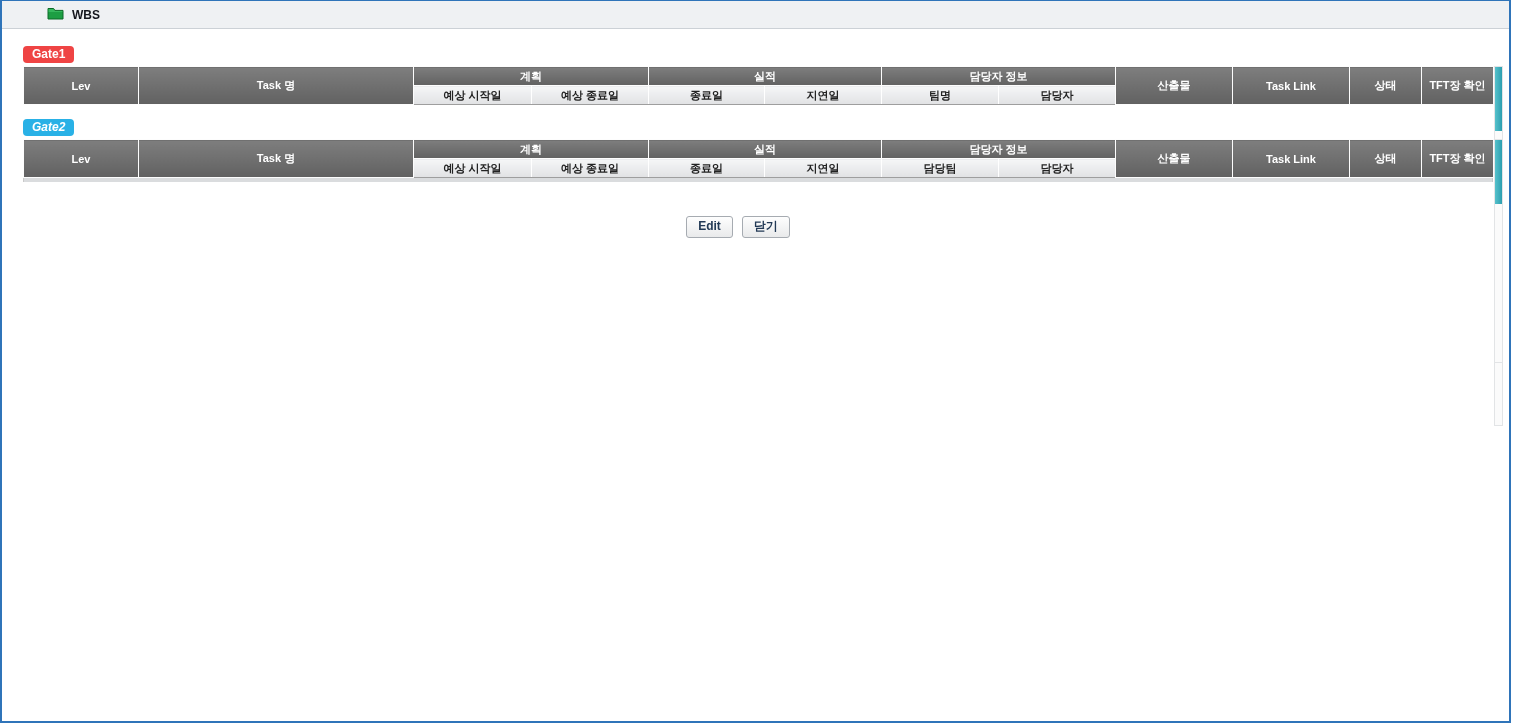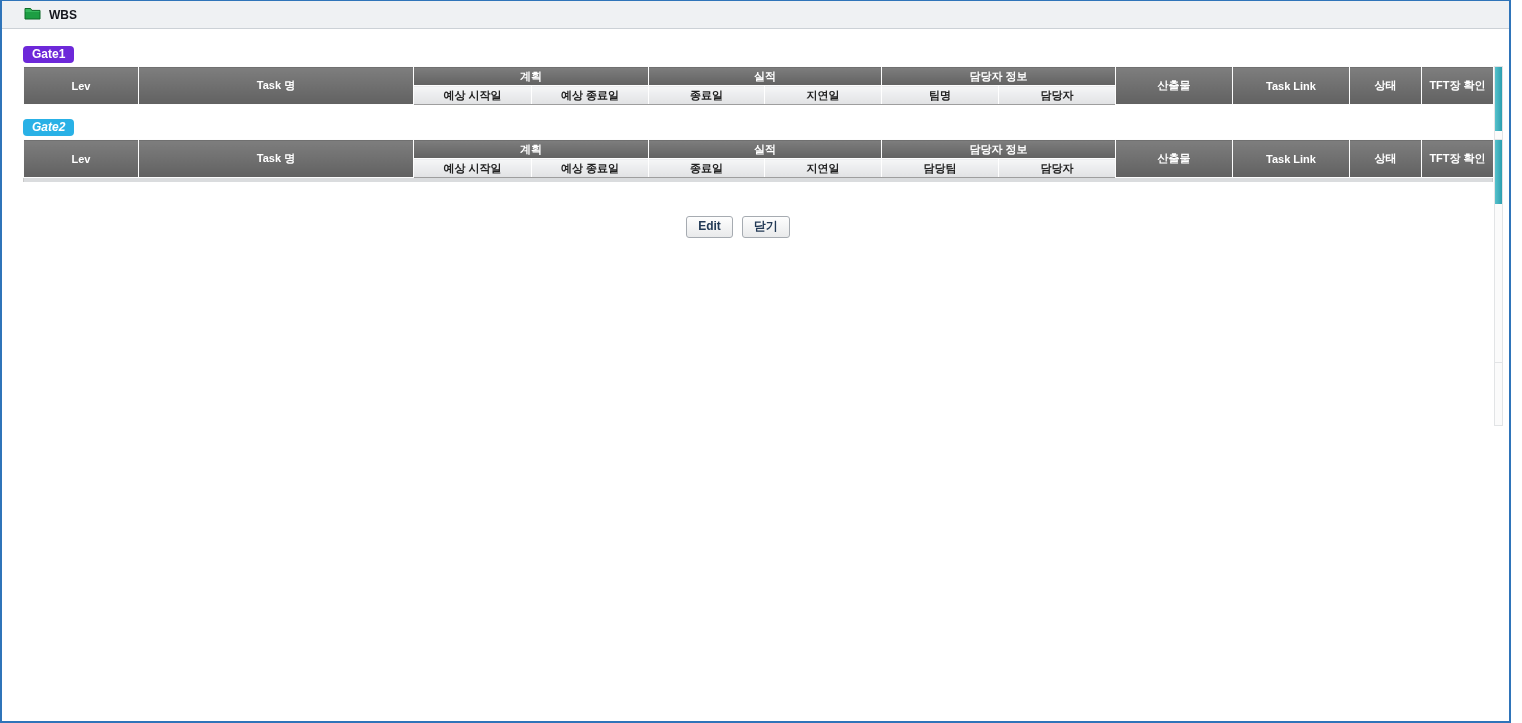--- a/index.html
+++ b/index.html
@@ -5,30 +5,30 @@
   html,body { margin:0; padding:0; background:#fff; }
   body { font-family:"Liberation Sans","DejaVu Sans",sans-serif; }
   .page {
     position:relative; width:1511px; height:723px; box-sizing:border-box;
     border-left:2px solid #2f74b9; border-right:2px solid #2f74b9;
     border-top:1px solid #2f74b9; border-bottom:2px solid #2f74b9;
     background:#fff; overflow:hidden;
   }
   .titlebar {
     height:28px; background:#eff1f3; border-bottom:1px solid #ccd1d6;
-    display:flex; align-items:center; padding-left:22px; gap:8px; box-sizing:border-box;
+    display:flex; align-items:center; padding-left:45px; gap:8px; box-sizing:border-box;
   }
   .titlebar .title { font-size:12px; font-weight:700; color:#14161d; }
   .content { padding:15px 0 0 21px; }
 
   .gate-badge {
     display:inline-block; color:#fff; font-weight:700; font-size:12px;
     padding:1px 9px 2px; border-radius:4px; margin-bottom:3px;
   }
-  .badge-red  { background:#6d28d9; }
+  .badge-red  { background:#ef4444; }
   .badge-cyan { background:#29b1e6;font-style:italic; }
 
   .table-wrap { position:relative; width:1482px; margin-bottom:12px; }
   table.wbs { border-collapse:collapse; table-layout:fixed; width:1470px; font-size:11px; }
   table.wbs th, table.wbs td {
     height:19px; padding:0 4px; box-sizing:border-box;
     overflow:hidden; white-space:nowrap; text-align:center;
   }
   thead th {
     background:linear-gradient(#7e7e7e,#616161); color:#fff; font-weight:700;

